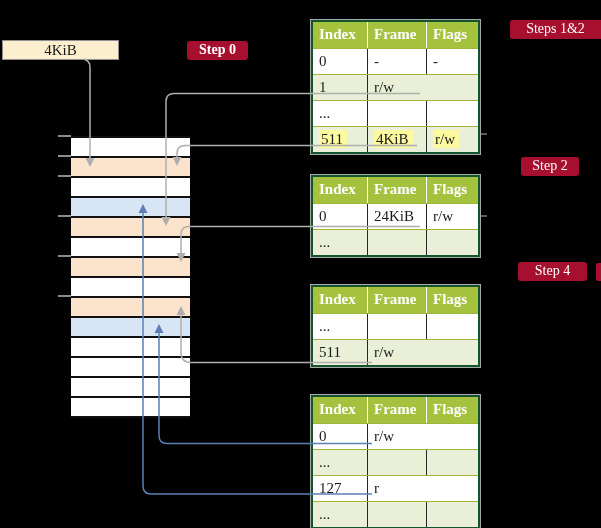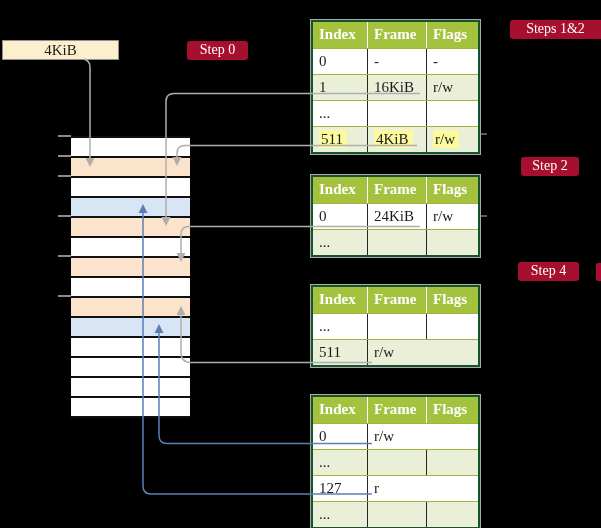--- a/index.html
+++ b/index.html
@@ -12,24 +12,24 @@
     position:absolute;left:2px;top:40px;width:117px;height:20px;
     background:#FBEFCD;border:1px solid #8f8f8f;box-sizing:border-box;
     color:#1a1a1a;font-size:15px;text-align:center;line-height:18px;
   }
   
   .steplabel{
     position:absolute;height:19px;box-sizing:border-box;
     background:#A60F2D;color:#fff;font-size:14px;text-align:center;
     line-height:18px;border-radius:3px;
   }
-  #lbl-step0{left:187px;top:41px;width:61px;}
+  #lbl-step0{left:187px;top:41px;width:61px;font-weight:bold;}
   #lbl-steps12{left:510px;top:20px;width:91px;border-radius:3px 0 0 3px;}
   #lbl-step3{left:521px;top:157px;width:58px;}
-  #lbl-step4{left:518px;top:262px;width:61px;}
+  #lbl-step4{left:518px;top:262px;width:69px;}
   #lbl-sliver{left:596px;top:263px;width:5px;height:18px;border-radius:2px 0 0 2px;}
   
   #memory{position:absolute;left:71px;top:136px;width:119px;border-top:2px solid #101010;}
   .mrow{height:20px;box-sizing:border-box;border-bottom:2px solid #101010;}
   .mrow.white{background:#ffffff;}
   .mrow.peach{background:#FCE4CC;}
   .mrow.blue{background:#D8E5F4;}
   .tick{position:absolute;left:58px;width:13px;height:2px;background:#8C8C8C;}
   
   .ptable{
@@ -99,21 +99,20 @@
         <div class="tcell hcell c1">Frame</div>
         <div class="tcell hcell c2">Flags</div>
       </div>
       <div class="trow white">
         <div class="tcell c0"><span>0</span></div>
         <div class="tcell c1"><span>-</span></div>
         <div class="tcell c2"><span>-</span></div>
       </div>
       <div class="trow green">
         <div class="tcell c0"><span>1</span></div>
-        <div class="tcell c1"><span>16KiB</span></div>
         <div class="tcell c2"><span>r/w</span></div>
       </div>
       <div class="trow white">
         <div class="tcell c0"><span>...</span></div>
         <div class="tcell c1"></div>
         <div class="tcell c2"></div>
       </div>
       <div class="trow green">
         <div class="tcell c0"><span class="hl">511</span></div>
         <div class="tcell c1"><span class="hl">4KiB</span></div>

